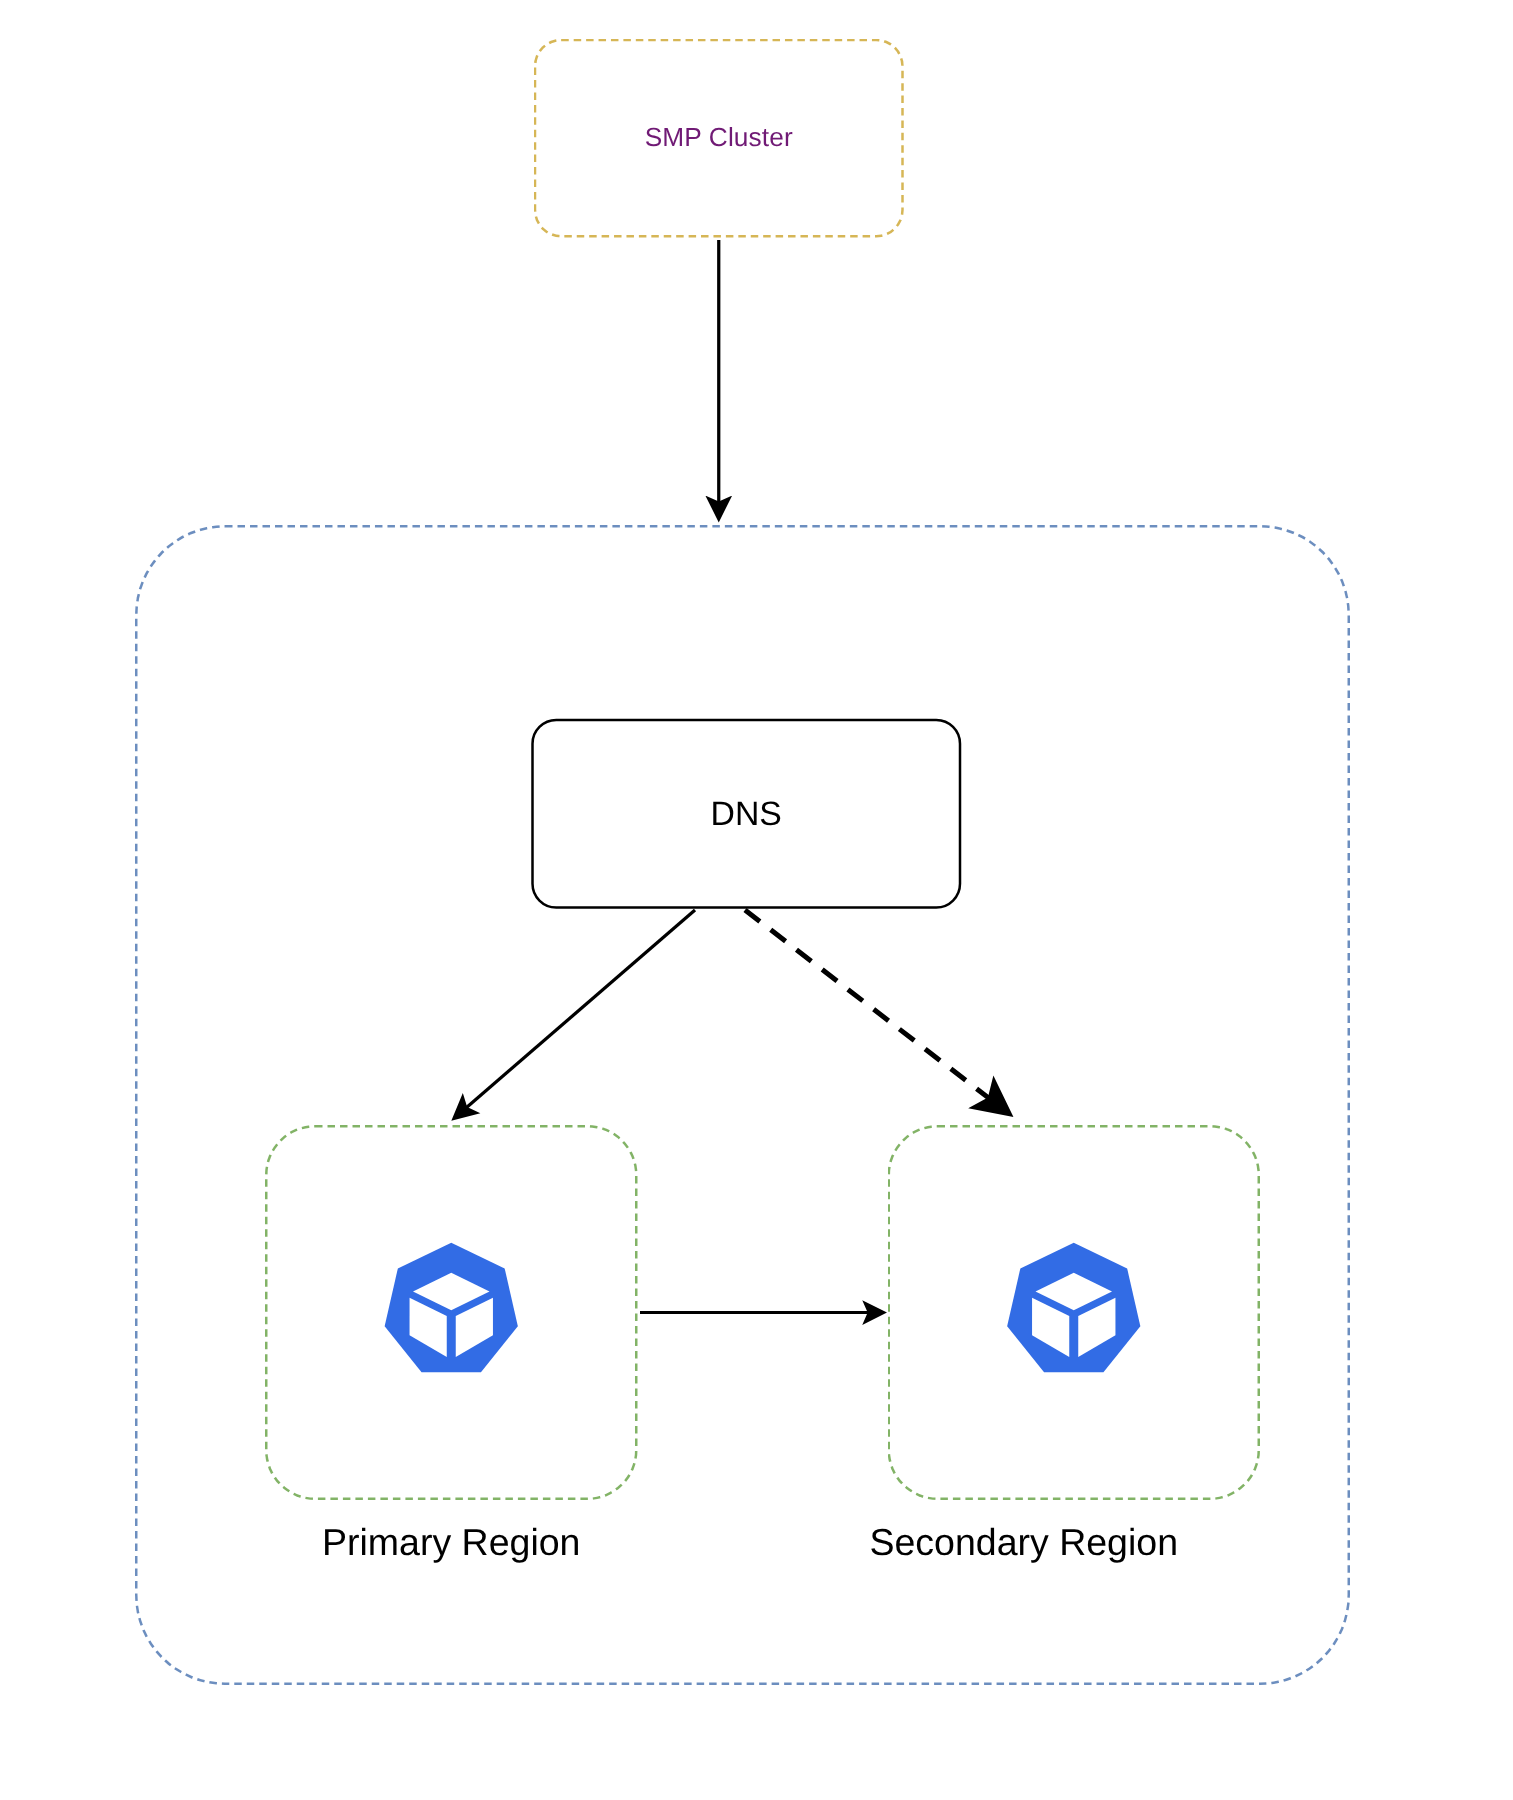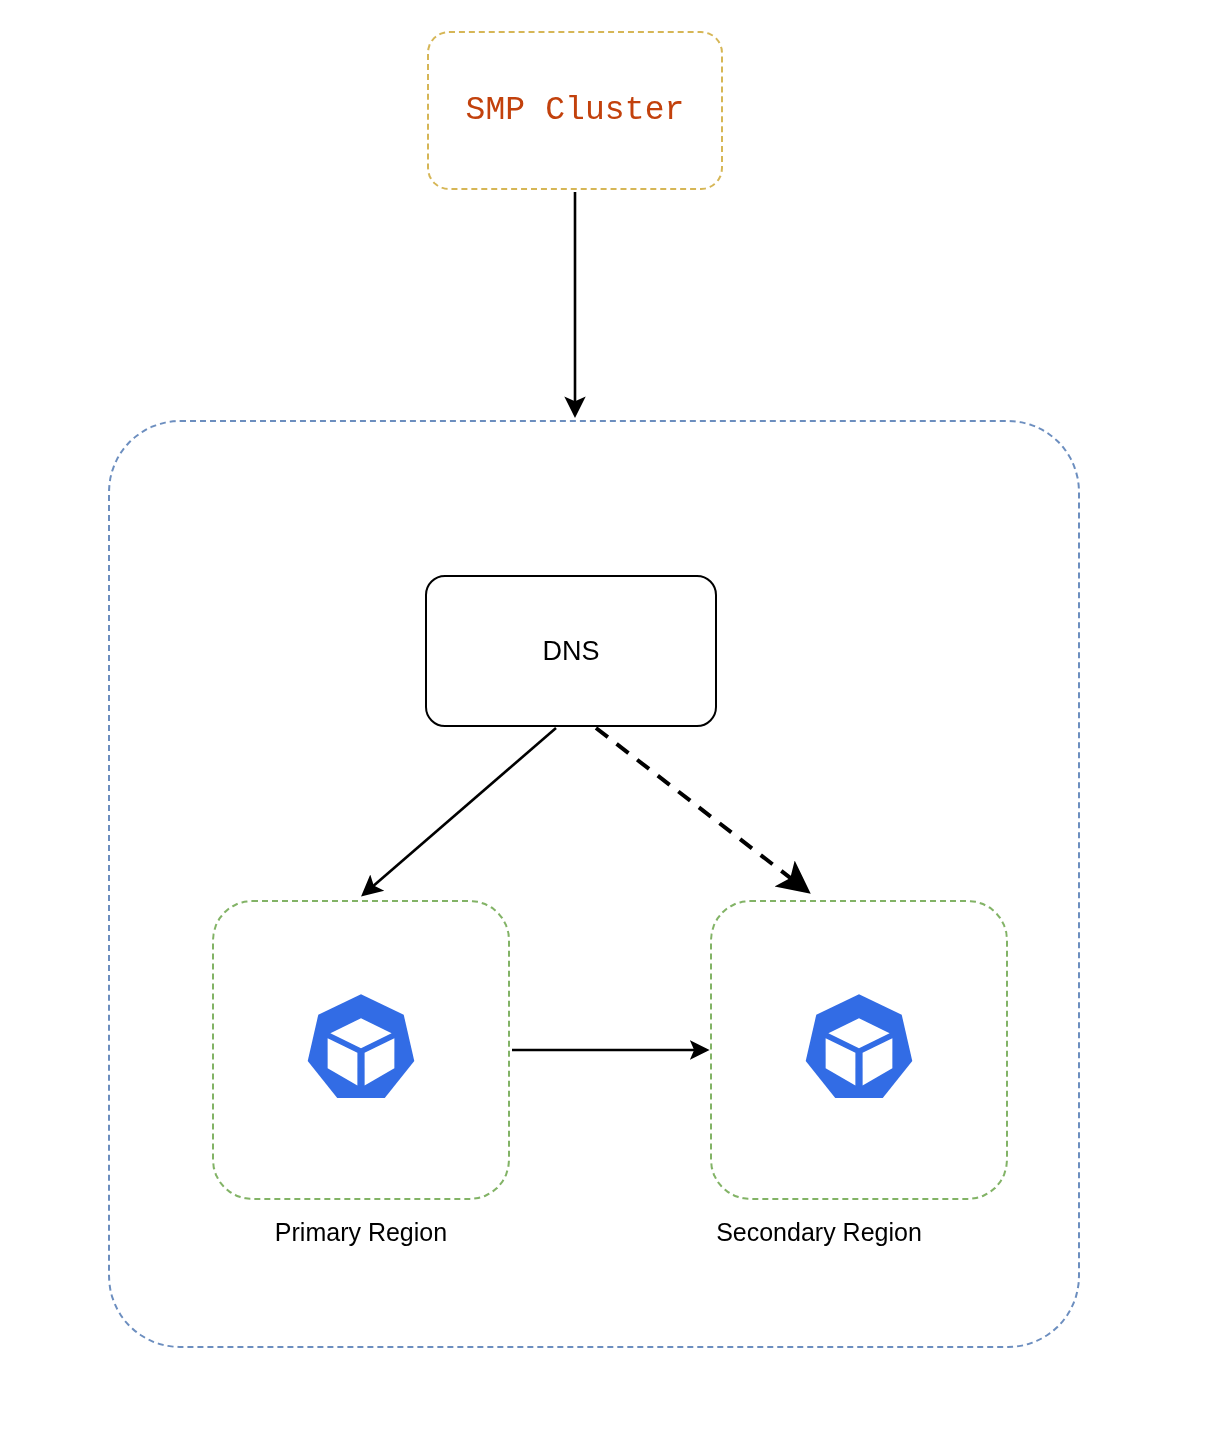--- a/index.html
+++ b/index.html
@@ -35,42 +35,41 @@
   .smp-cluster {
     left: 427px;
     top: 31px;
     width: 296px;
     height: 159px;
     border: 2px dashed #d6b656;
     border-radius: 22px;
     background: #ffffff;
   }
   .smp-cluster .node-label {
-    font-size: 33px;
+    font-size: 21px;
     letter-spacing: 0.1px;
-    color: #c2410c;
-    font-family: Liberation Mono, monospace;
+    color: #701a75;
   }
 
   
   .cloud-container {
     left: 108px;
     top: 420px;
     width: 972px;
     height: 928px;
     border: 2px dashed #6c8ebf;
     border-radius: 72px;
     background: transparent;
   }
 
   
   .dns-box {
     left: 425px;
     top: 575px;
-    width: 292px;
+    width: 344px;
     height: 152px;
     border: 2px solid #000000;
     border-radius: 20px;
     background: #ffffff;
   }
   .dns-box .node-label {
     font-size: 27px;
     color: #000000;
   }
 
@@ -90,21 +89,21 @@
     width: 120px;
     height: 120px;
     display: block;
   }
 
   
   .region-caption {
     position: absolute;
     width: 298px;
     text-align: center;
-    font-size: 25px;
+    font-size: 30px;
     color: #000000;
     white-space: nowrap;
   }
   .caption-primary   { left: 212px; top: 1218px; }
   .caption-secondary { left: 670px; top: 1218px; }
 </style>
 </head>
 <body>
 
 <svg id="canvas" viewBox="0 0 1210 1440" xmlns="http://www.w3.org/2000/svg">

